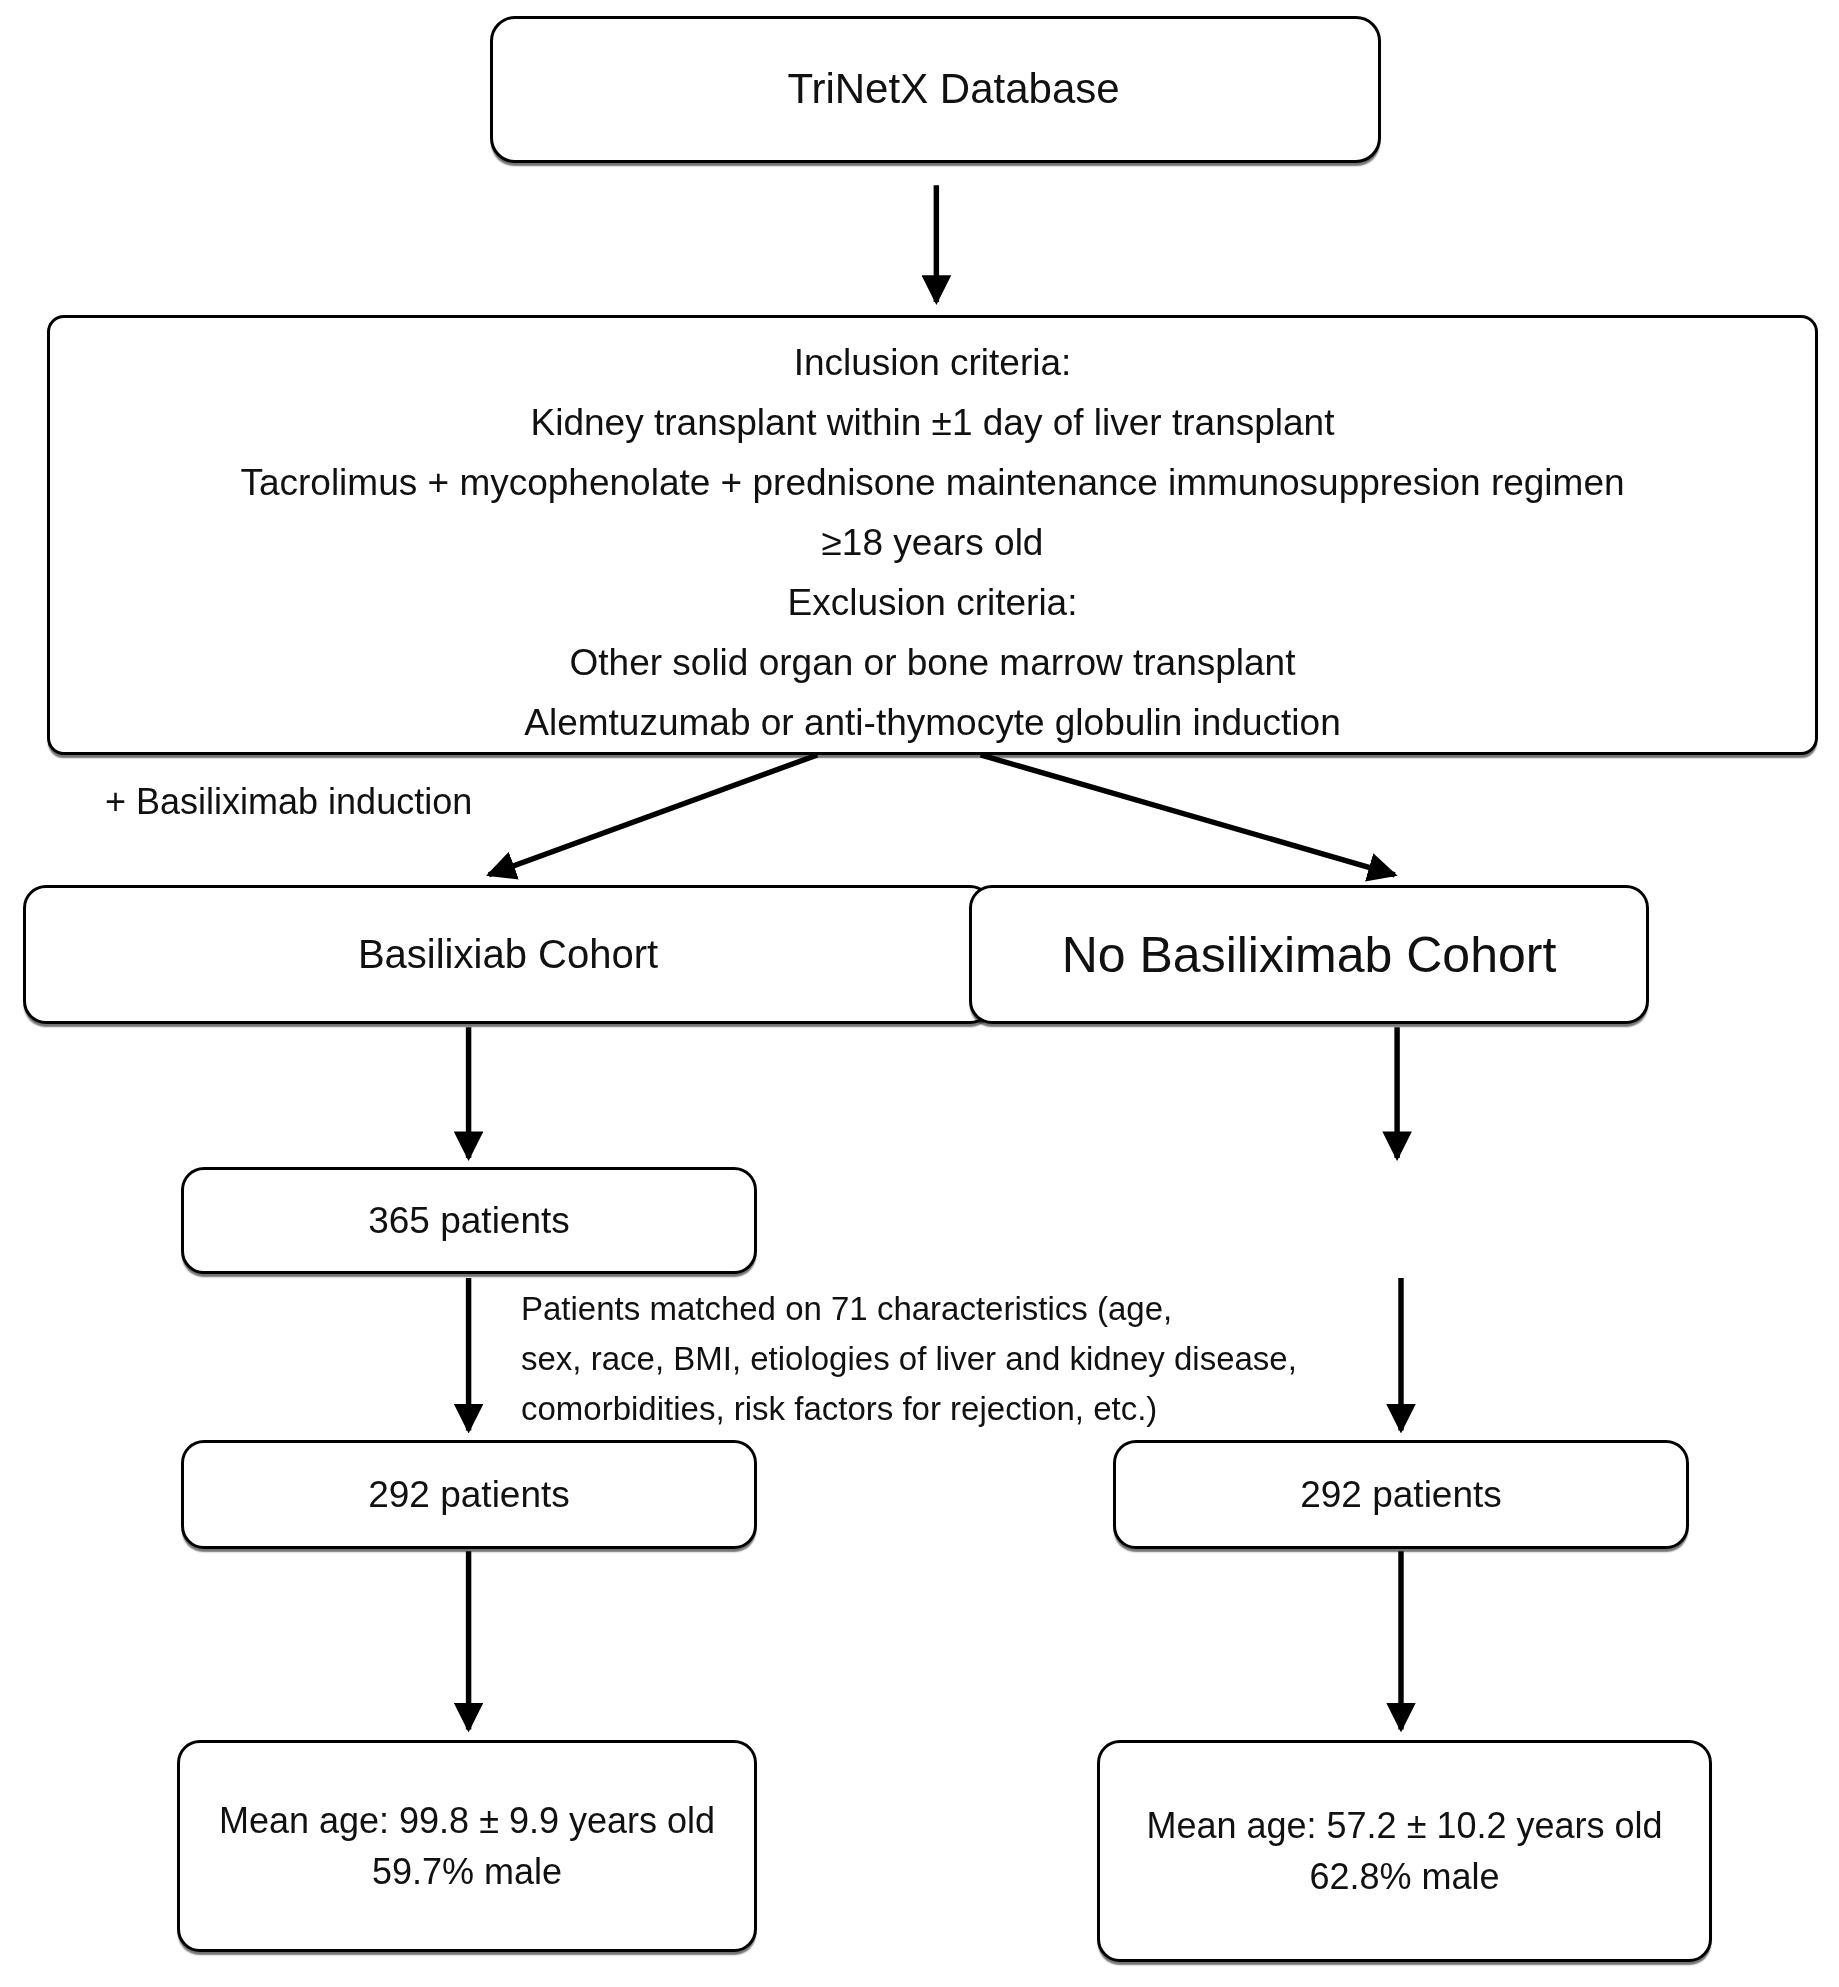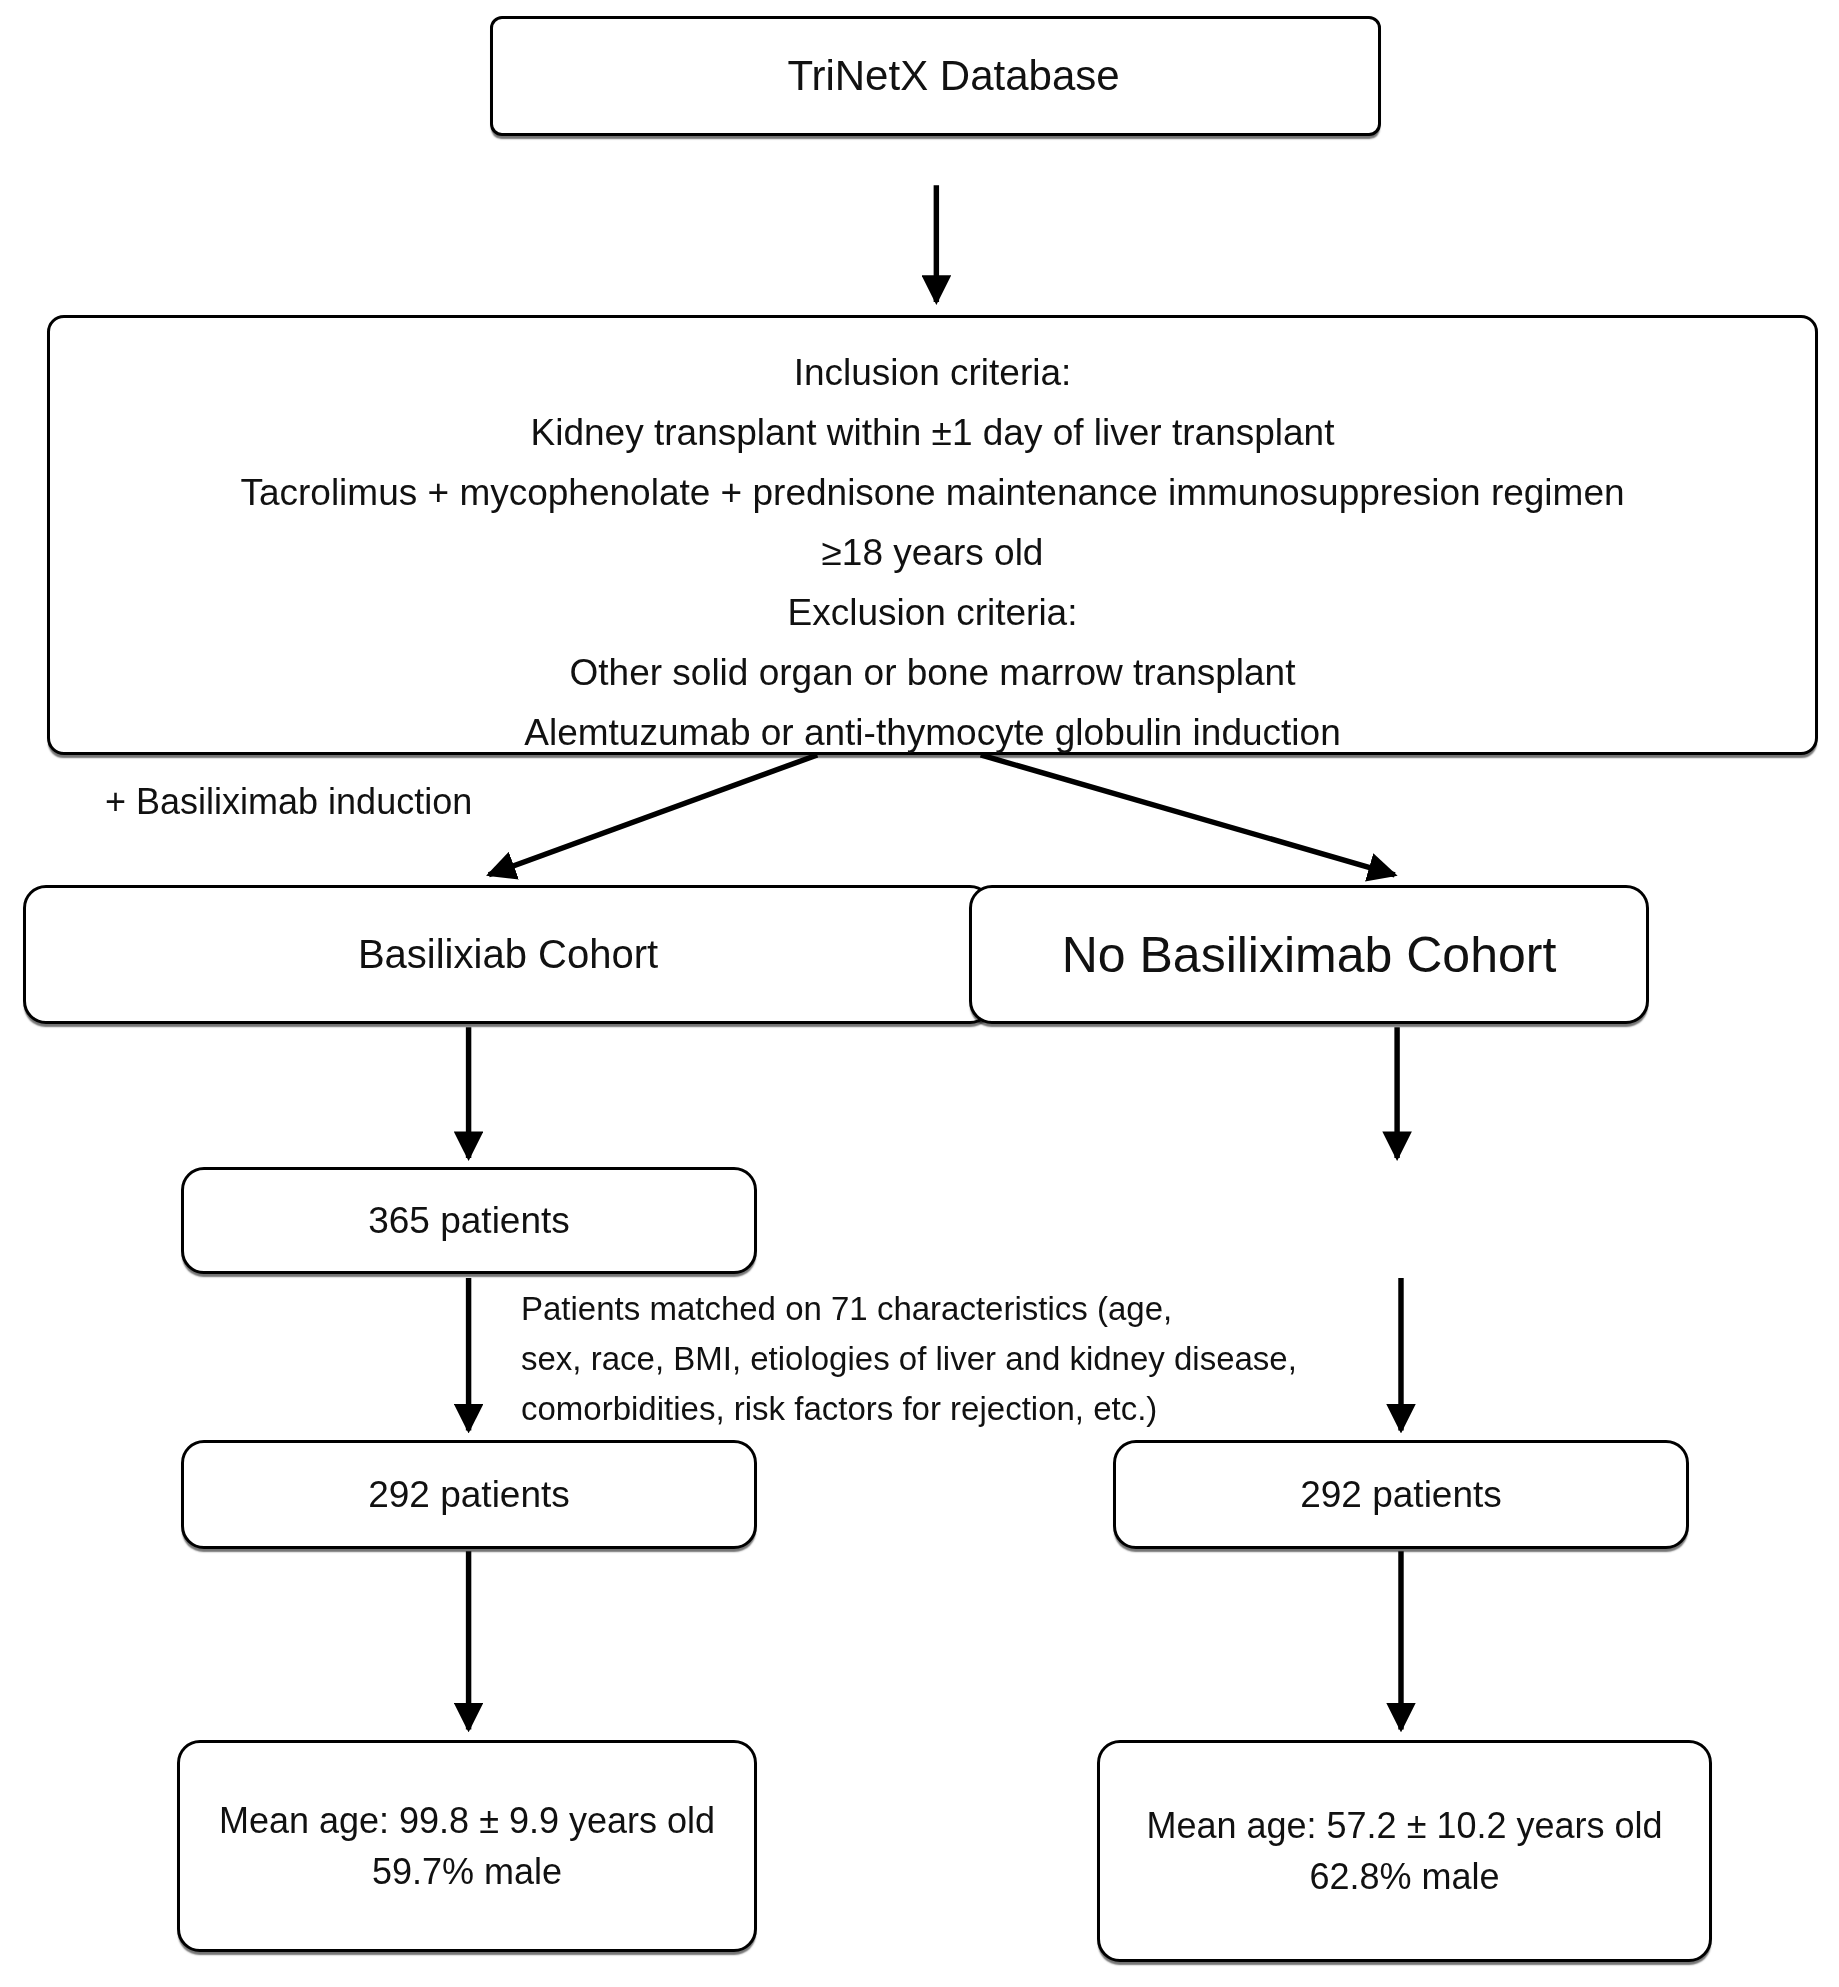--- a/index.html
+++ b/index.html
@@ -41,27 +41,27 @@
     text-align: center;
     z-index: 2;
     box-shadow: 0 3.9px 1.6px -1.6px rgba(0,0,0,0.55);
   }
   .floating-label {
     position: absolute;
     z-index: 2;
   }
   
   #box-source {
-    left: 490px; top: 15.6px; width: 891px; height: 120px;
-    font-size: 42px; border-radius: 12px; padding-left: 36px;
+    left: 490px; top: 15.6px; width: 891px; height: 147px;
+    font-size: 42px; border-radius: 25px; padding-left: 36px;
   }
   #box-criteria {
     left: 47px; top: 315px; width: 1771px; height: 440px;
     font-size: 37px; line-height: 60px; border-radius: 17px;
-    justify-content: flex-start; padding-top: 25px;
+    justify-content: flex-start; padding-top: 15px;
   }
   #label-branch-left {
     left: 105px; top: 781px; width: 467px; font-size: 36px;
   }
   #label-branch-right {
     left: 1315px; top: 781px; width: 483px; font-size: 36px;
   }
   #box-cohort-left {
     left: 23px; top: 885px; width: 970px; height: 139px; font-size: 40px;
   }

